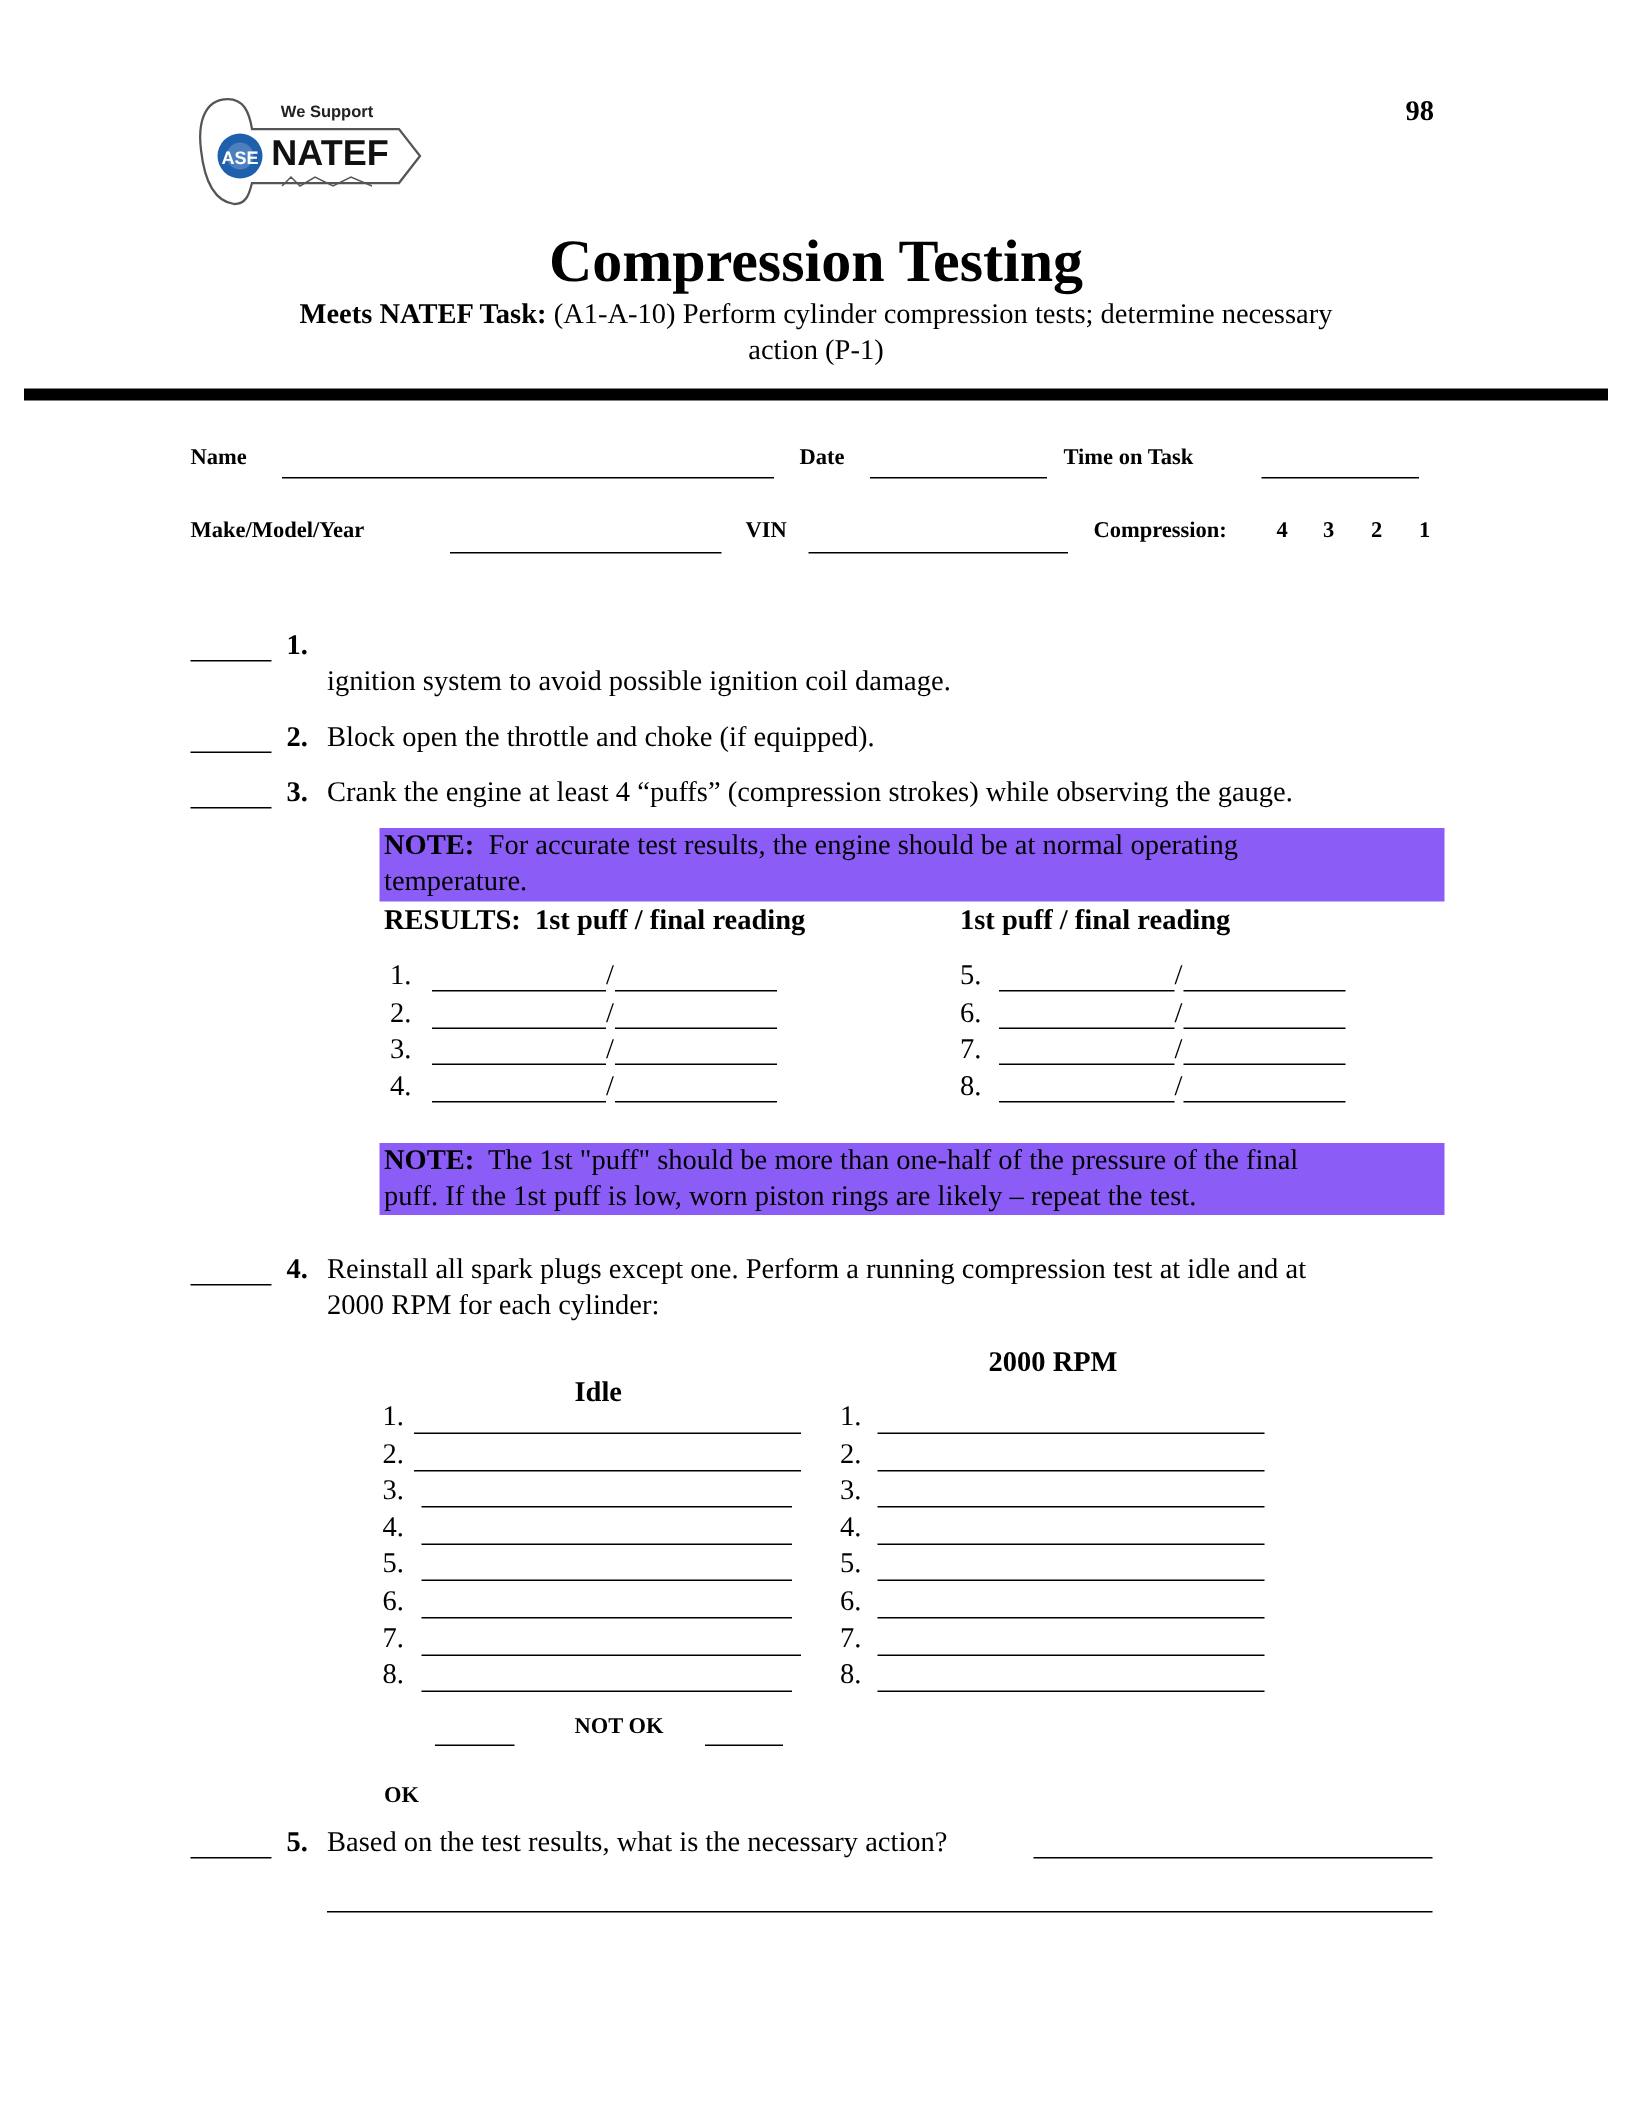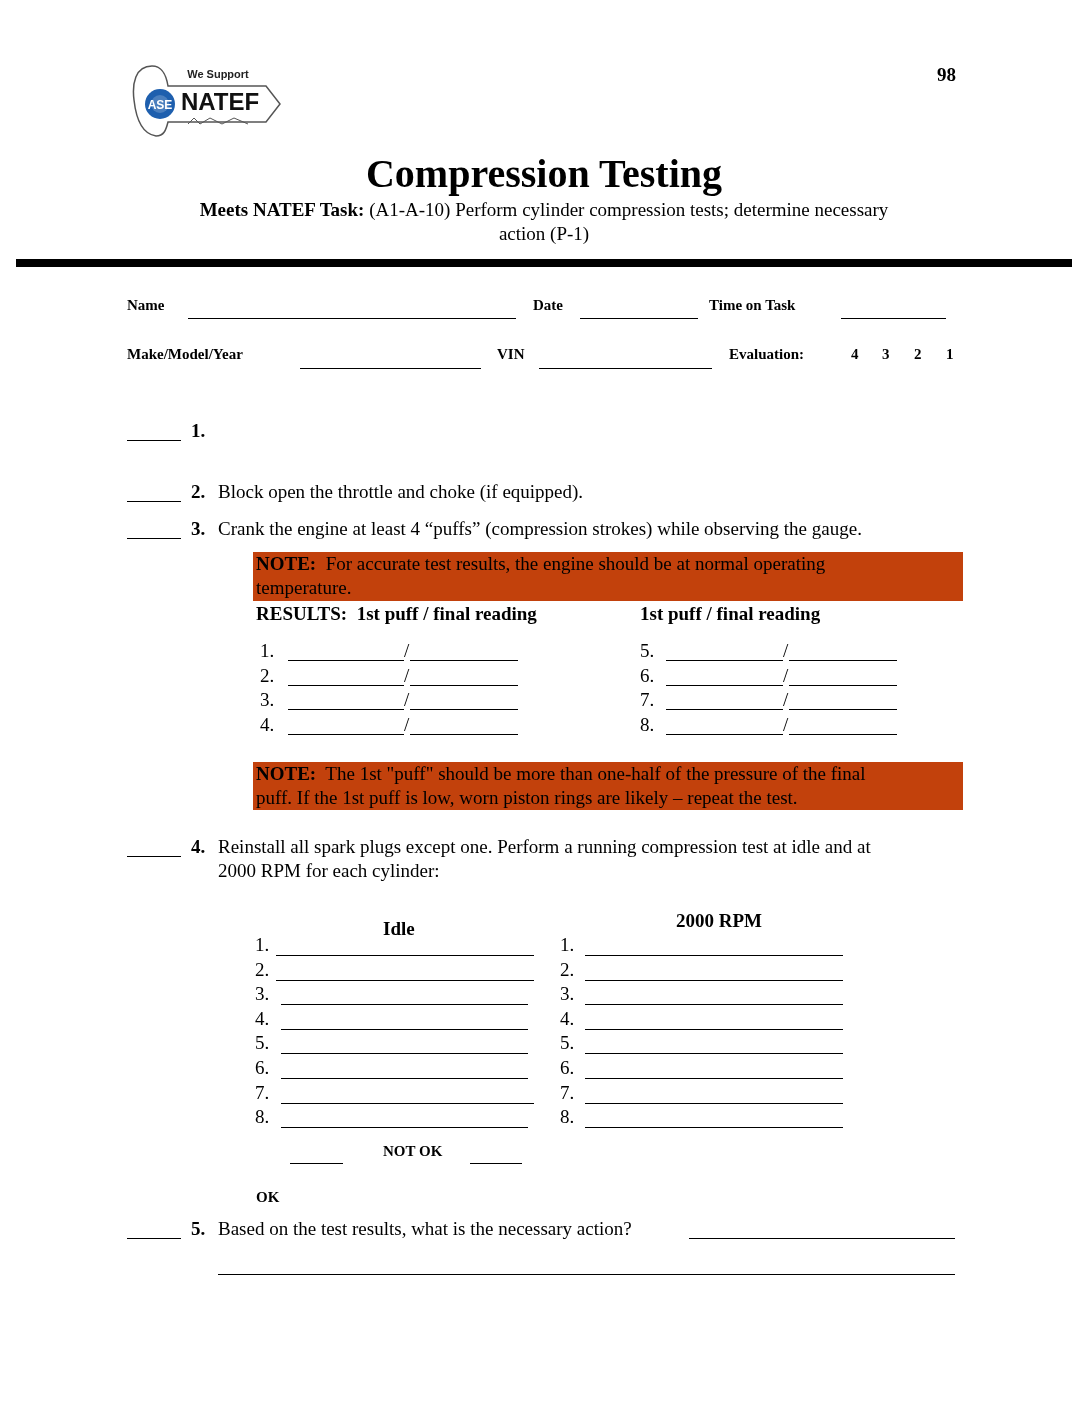--- a/index.html
+++ b/index.html
@@ -9,21 +9,21 @@
   .b { font-weight: bold; }
   .page-num { left: 937px; top: 64px; font-size: 19px; font-weight: bold; }
   .logo { left: 130px; top: 60px; width: 165px; height: 82px; }
   .title { left: 0; width: 1088px; top: 150px; text-align: center; font-size: 40px; font-weight: bold; }
   .subtitle { left: 140px; width: 808px; top: 198px; text-align: center; font-size: 19px; line-height: 24px; }
   .rule { left: 16px; top: 259px; width: 1056px; height: 8px; background: #000; }
   .field-row { font-size: 15px; font-weight: bold; }
   .blank { position: absolute; border-bottom: 1.5px solid #000; }
   .step-num { font-size: 19px; font-weight: bold; }
   .step-text { font-size: 19px; line-height: 24px; }
-  .note { background: #c2410c; font-size: 19px; line-height: 24px; padding: 0 3px; }
+  .note { background: #8b5cf6; font-size: 19px; line-height: 24px; padding: 0 3px; }
   .res-head { font-size: 19px; font-weight: bold; }
   .row-lbl { font-size: 19px; }
   .slash { font-size: 19px; }
   .col-head { font-size: 19px; font-weight: bold; }
 </style>
 </head>
 <body>
 
 <div class="abs page-num">98</div>
 
@@ -52,30 +52,31 @@
 <div class="blank" style="left:188px; top:300px; width:328px; height:18px;"></div>
 <div class="abs field-row" style="left:533px; top:297px;">Date</div>
 <div class="blank" style="left:580px; top:300px; width:118px; height:18px;"></div>
 <div class="abs field-row" style="left:709px; top:297px;">Time on Task</div>
 <div class="blank" style="left:841px; top:300px; width:105px; height:18px;"></div>
 
 <div class="abs field-row" style="left:127px; top:346px;">Make/Model/Year</div>
 <div class="blank" style="left:300px; top:350px; width:181px; height:18px;"></div>
 <div class="abs field-row" style="left:497px; top:346px;">VIN</div>
 <div class="blank" style="left:539px; top:350px; width:173px; height:18px;"></div>
-<div class="abs field-row" style="left:729px; top:346px;">Evaluation:</div>
+<div class="abs field-row" style="left:729px; top:346px;">Compression:</div>
 <div class="abs field-row" style="left:851px; top:346px;">4</div>
 <div class="abs field-row" style="left:882px; top:346px;">3</div>
 <div class="abs field-row" style="left:914px; top:346px;">2</div>
 <div class="abs field-row" style="left:946px; top:346px;">1</div>
 
 <div class="blank" style="left:127px; top:424px; width:54px; height:16px;"></div>
 <div class="abs step-num" style="left:191px; top:420px;">1.</div>
 <div class="abs step-text" style="left:218px; top:419px;">
   <br>
+  <span>ignition system to avoid possible ignition coil damage.</span>
 </div>
 
 <div class="blank" style="left:127px; top:485px; width:54px; height:16px;"></div>
 <div class="abs step-num" style="left:191px; top:481px;">2.</div>
 <div class="abs step-text" style="left:218px; top:480px;">Block open the throttle and choke (if equipped).</div>
 
 <div class="blank" style="left:127px; top:522px; width:54px; height:16px;"></div>
 <div class="abs step-num" style="left:191px; top:518px;">3.</div>
 <div class="abs step-text" style="left:218px; top:517px;font-family:Liberation Serif, serif;">Crank the engine at least 4 “puffs” (compression strokes) while observing the gauge.</div>
 
@@ -133,21 +134,21 @@
 </div>
 
 <div class="blank" style="left:127px; top:840px; width:54px; height:16px;"></div>
 <div class="abs step-num" style="left:191px; top:836px;">4.</div>
 <div class="abs step-text" style="left:218px; top:835px;">
   <span>Reinstall all spark plugs except one.  Perform a running compression test at idle and at</span><br>
   <span>2000 RPM for each cylinder:</span>
 </div>
 
 <div class="abs col-head" style="left:383px; top:918px;">Idle</div>
-<div class="abs col-head" style="left:676px; top:898px;margin-top:12px;">2000 RPM</div>
+<div class="abs col-head" style="left:659px; top:898px;">2000 RPM</div>
 
 <div id="running-rows">
     <div class="abs row-lbl" style="left:255px; top:934px;">1.</div>
     <div class="blank" style="left:276px; top:939px; width:258px; height:16px;"></div>
     <div class="abs row-lbl" style="left:560px; top:934px;">1.</div>
     <div class="blank" style="left:585px; top:939px; width:258px; height:16px;"></div>
     <div class="abs row-lbl" style="left:255px; top:959px;">2.</div>
     <div class="blank" style="left:276px; top:964px; width:258px; height:16px;"></div>
     <div class="abs row-lbl" style="left:560px; top:959px;">2.</div>
     <div class="blank" style="left:585px; top:964px; width:258px; height:16px;"></div>

